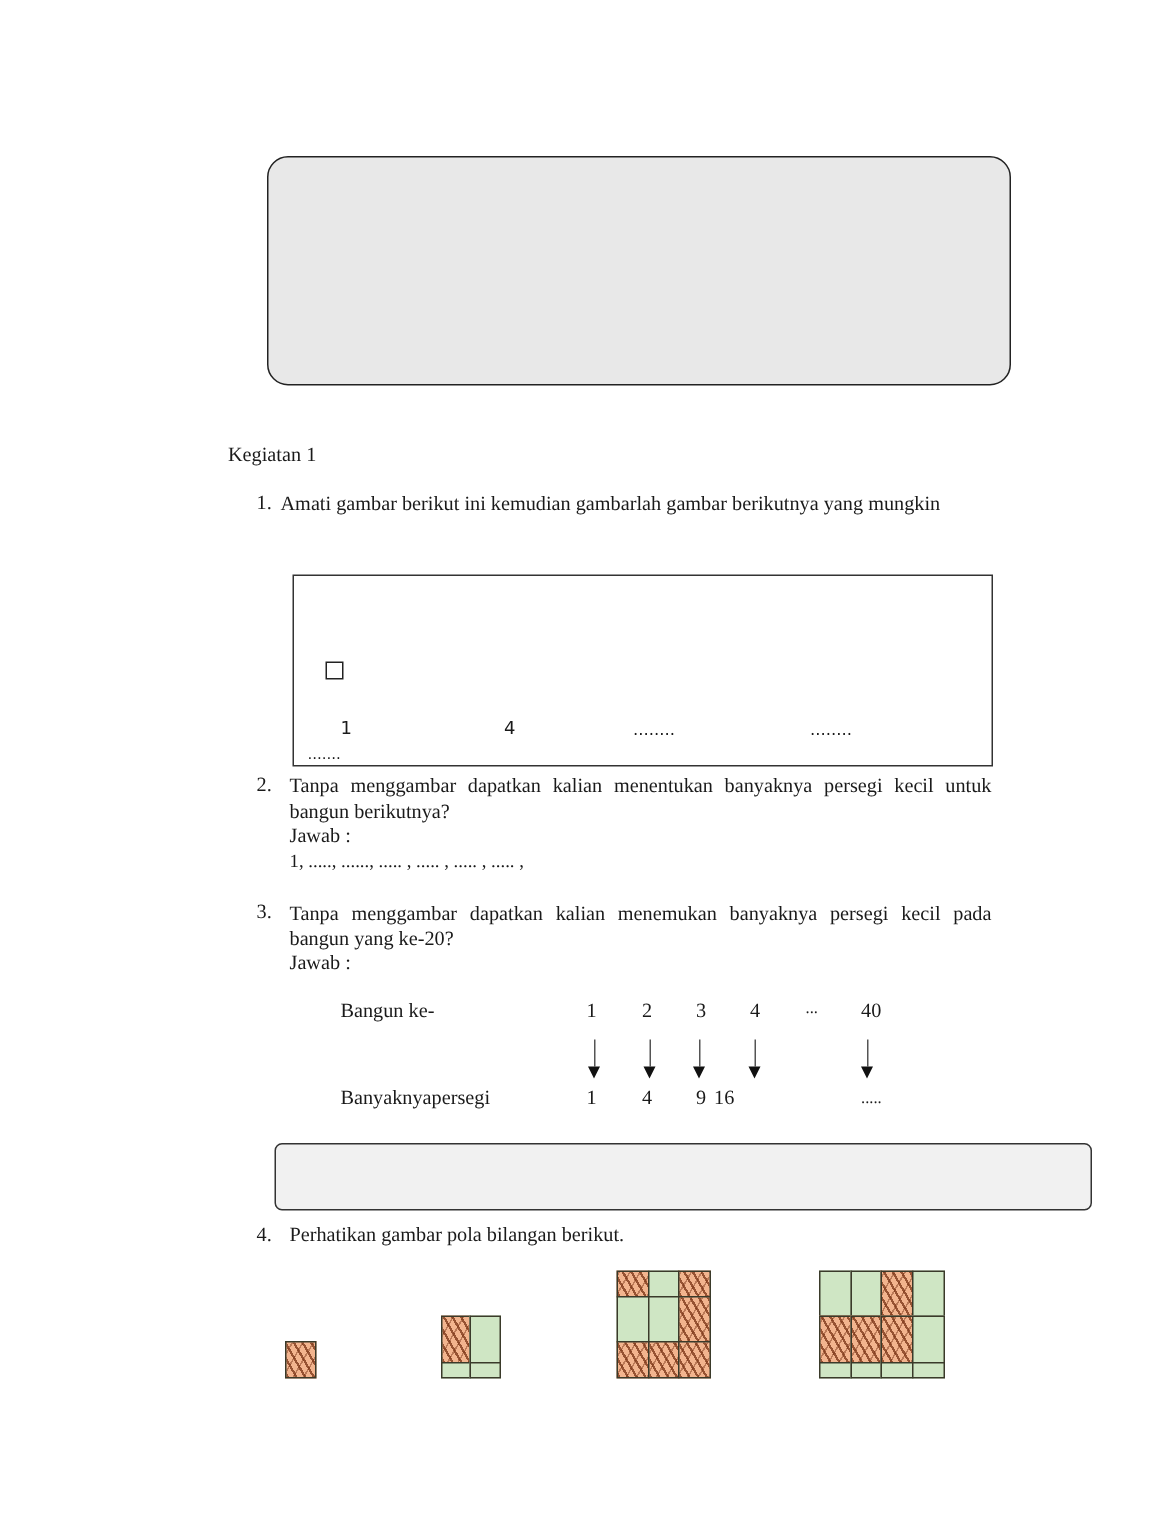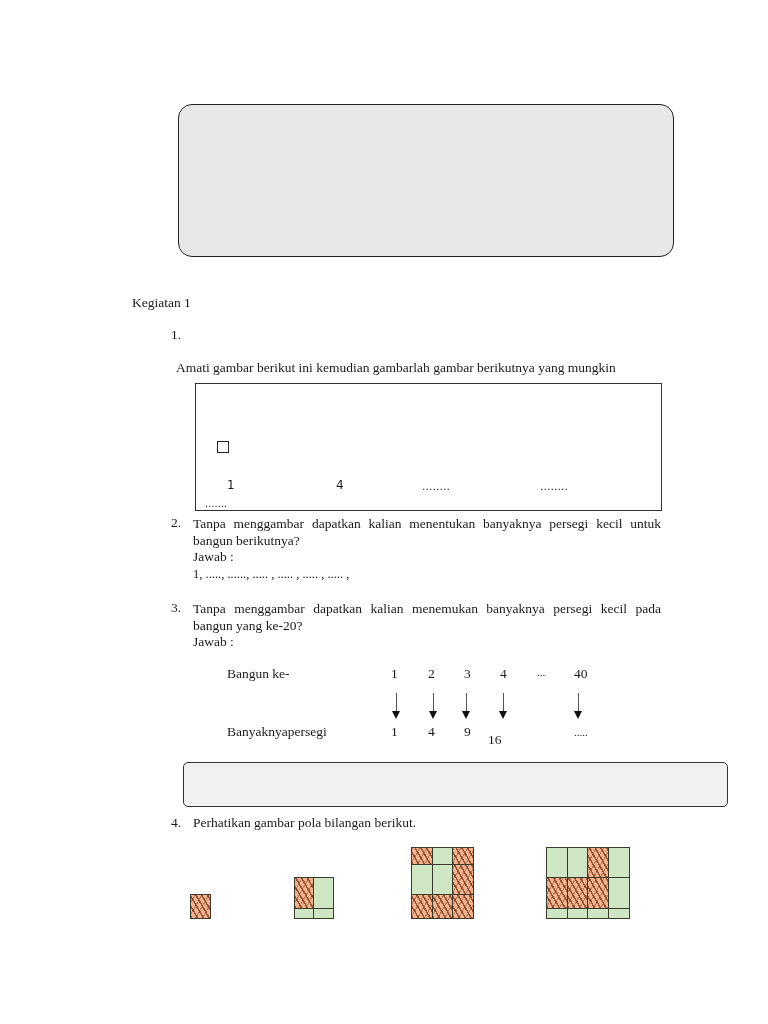--- a/index.html
+++ b/index.html
@@ -3,21 +3,21 @@
 <meta charset="utf-8">
 <style>
   html, body { margin: 0; padding: 0; background: #ffffff; }
   body { width: 768px; height: 1024px; position: relative; overflow: hidden;
          font-family: "Liberation Serif", serif; color: #1a1a1a; font-size: 13.5px; }
   .abs { position: absolute; }
   .callout-top { left: 178px; top: 104px; width: 496px; height: 153px; background: #e8e8e8;
                  border: 1px solid #222; border-radius: 14px; box-sizing: border-box; }
   .callout-mid { left: 183px; top: 762px; width: 545px; height: 45px; background: #f1f1f1;
                  border: 1px solid #333; border-radius: 5px; box-sizing: border-box; }
-  .heading { left: 132px; top: 295px; }
+  .heading { left: 152px; top: 295px; }
   .q-num { width: 20px; }
   .q-text { text-align: justify; width: 468px; line-height: 17px; }
   .fig-box { left: 195px; top: 383px; width: 467px; height: 128px; border: 1px solid #333;
              box-sizing: border-box; background: #fff; }
   .fig-square { left: 217px; top: 441px; width: 12px; height: 12px; border: 1px solid #222; box-sizing: border-box; }
   .sans { font-family: "DejaVu Sans", sans-serif; font-size: 12px; }
   .dots { font-family: "DejaVu Sans", sans-serif; font-size: 11px; letter-spacing: 0px; }
   .row-label { font-size: 13.5px; }
   .arrow { width: 10px; }
   .arrow .stem { width: 1px; background: #555; margin: 0 auto; height: 18px; }
@@ -31,21 +31,21 @@
   .tile.green { background: #cfe6c4; }
 </style>
 </head>
 <body>
 
 <div class="abs callout-top"></div>
 
 <div class="abs heading">Kegiatan 1</div>
 
 <div class="abs q-num" style="left:171px; top:327px;">1.</div>
-<div class="abs q-text" style="left:176px; top:327px;margin-top:32px;">Amati gambar berikut ini kemudian gambarlah gambar berikutnya yang mungkin</div>
+<div class="abs q-text" style="left:187px; top:327px;">Amati gambar berikut ini kemudian gambarlah gambar berikutnya yang mungkin</div>
 
 <div class="abs fig-box"></div>
 <div class="abs fig-square"></div>
 <div class="abs sans" style="left:227px; top:478px;">1</div>
 <div class="abs sans" style="left:336px; top:478px;">4</div>
 <div class="abs dots" style="left:422px; top:480px;">........</div>
 <div class="abs dots" style="left:540px; top:480px;">........</div>
 <div class="abs dots" style="left:205px; top:498px; font-size:10px;">.......</div>
 
 <div class="abs q-num" style="left:171px; top:515px;">2.</div>
@@ -83,21 +83,21 @@
   </div>
 <div class="abs arrow" style="left:573px; top:693px;">
     <div class="stem"></div>
     <div class="head"></div>
   </div>
 
 <div class="abs row-label" style="left:227px; top:724px;">Banyaknyapersegi</div>
 <div class="abs" style="left:391px; top:724px;">1</div>
 <div class="abs" style="left:428px; top:724px;">4</div>
 <div class="abs" style="left:464px; top:724px;">9</div>
-<div class="abs" style="left:488px; top:724px;margin-top:8px;">16</div>
+<div class="abs" style="left:476px; top:724px;">16</div>
 <div class="abs" style="left:574px; top:726px; font-size:11px;">.....</div>
 
 <div class="abs callout-mid"></div>
 
 <div class="abs q-num" style="left:171px; top:815px;">4.</div>
 <div class="abs" style="left:193px; top:815px;">Perhatikan gambar pola bilangan berikut.</div>
 
 <div>
   <div class="tile brick" style="left:190px; top:894px; width:21px; height:25px;"></div>
 </div>

